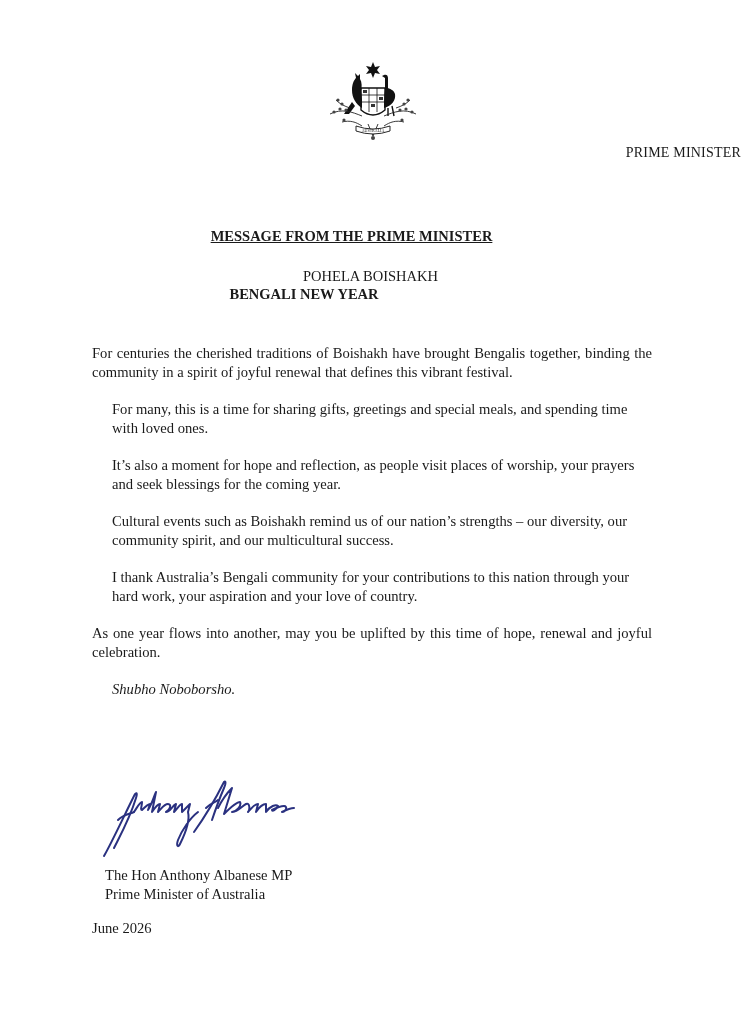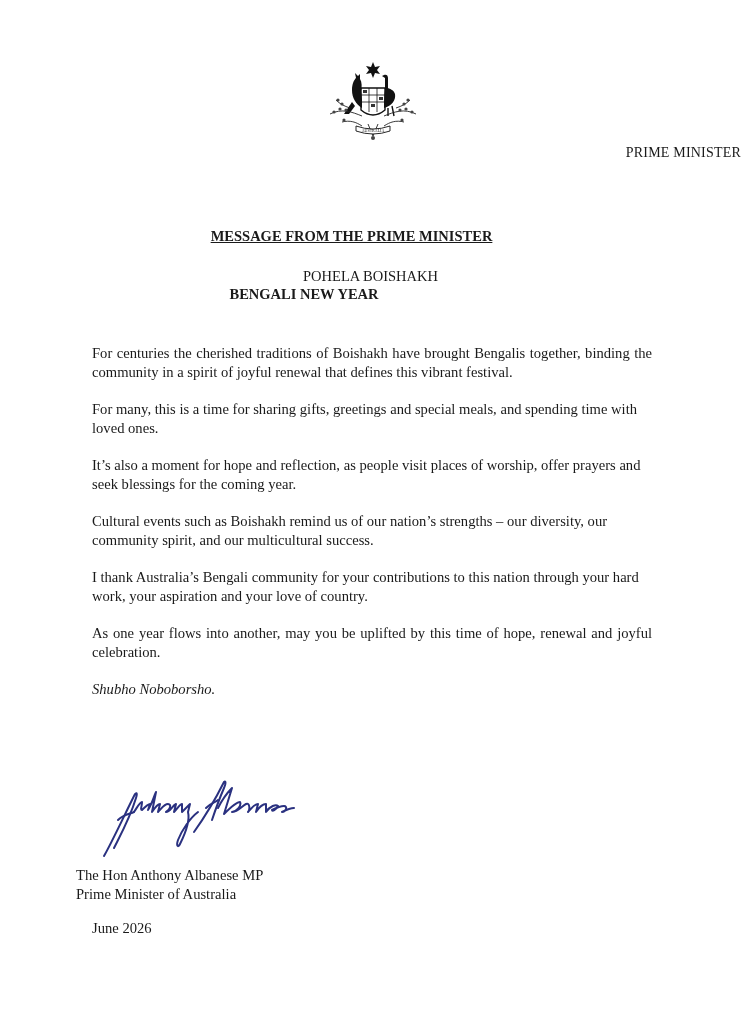--- a/index.html
+++ b/index.html
@@ -5,24 +5,24 @@
   html, body { margin:0; padding:0; background:#ffffff; }
   body { width:741px; height:1024px; position:relative; overflow:hidden;
          font-family:"Liberation Serif", "DejaVu Serif", serif; color:#1a1a1a; }
   .crest { position:absolute; left:322px; top:60px; width:102px; height:84px; }
   .office { position:absolute; left:0; width:741px; top:145px; text-align:right; font-size:14px; letter-spacing:0.2px; }
   .msg-title { position:absolute; left:0; width:703px; top:228px; text-align:center; font-weight:bold; font-size:14.5px; text-decoration:underline; }
   .sub1 { position:absolute; left:0; width:741px; top:268px; text-align:center; font-weight:normal; font-size:14.5px; }
   .sub2 { position:absolute; left:0; width:608px; top:286px; text-align:center; font-weight:bold; font-size:14.5px; }
   .body { position:absolute; left:92px; width:560px; top:344px; font-size:14.6px; line-height:18.5px; }
   .body p { margin:0 0 19px 0; text-align:justify; }
-  .body p.left { text-align:left; }
+  .body p.left { text-align:left;margin-left:20px; }
   .body p.it { font-style:italic; }
   .sig { position:absolute; left:90px; top:772px; width:215px; height:92px; }
-  .sign-name { position:absolute; left:76px; top:866px; font-size:14.6px; line-height:18.5px; }
+  .sign-name { position:absolute; left:105px; top:866px; font-size:14.6px; line-height:18.5px; }
   .date { position:absolute; left:92px; top:920px; font-size:14.6px; }
 </style>
 </head>
 <body>
 
 <div>
 
   <svg class="crest" viewBox="0 0 102 84">
 
     <polygon points="51,2 53,7 58,6 55,10 58,14 53,13 51,18 49,13 44,14 47,10 44,6 49,7" fill="#111"></polygon>
@@ -73,21 +73,21 @@
 
   <div class="office">PRIME MINISTER</div>
 
   <div class="msg-title">MESSAGE FROM THE PRIME MINISTER</div>
   <div class="sub1">POHELA BOISHAKH</div>
   <div class="sub2">BENGALI NEW YEAR</div>
 
   <div class="body">
     <p>For centuries the cherished traditions of Boishakh have brought Bengalis together, binding the community in a spirit of joyful renewal that defines this vibrant festival.</p>
     <p class="left">For many, this is a time for sharing gifts, greetings and special meals, and spending time with loved ones.</p>
-    <p class="left">It’s also a moment for hope and reflection, as people visit places of worship, offer prayers and seek blessings for the coming year.</p>
+    <p class="left">It’s also a moment for hope and reflection, as people visit places of worship, your prayers and seek blessings for the coming year.</p>
     <p class="left">Cultural events such as Boishakh remind us of our nation’s strengths – our diversity, our community spirit, and our multicultural success.</p>
     <p class="left">I thank Australia’s Bengali community for your contributions to this nation through your hard work, your aspiration and your love of country.</p>
     <p>As one year flows into another, may you be uplifted by this time of hope, renewal and joyful celebration.</p>
     <p class="it left">Shubho Noboborsho.</p>
   </div>
 
   <svg class="sig" viewBox="0 0 215 92">
     <g fill="none" stroke="#2a3180" stroke-width="2" stroke-linecap="round" stroke-linejoin="round">
 
       <path d="M14,84 C22,70 34,44 44,24 C46,20 48,20 46,26 C40,46 30,64 24,76"></path>

